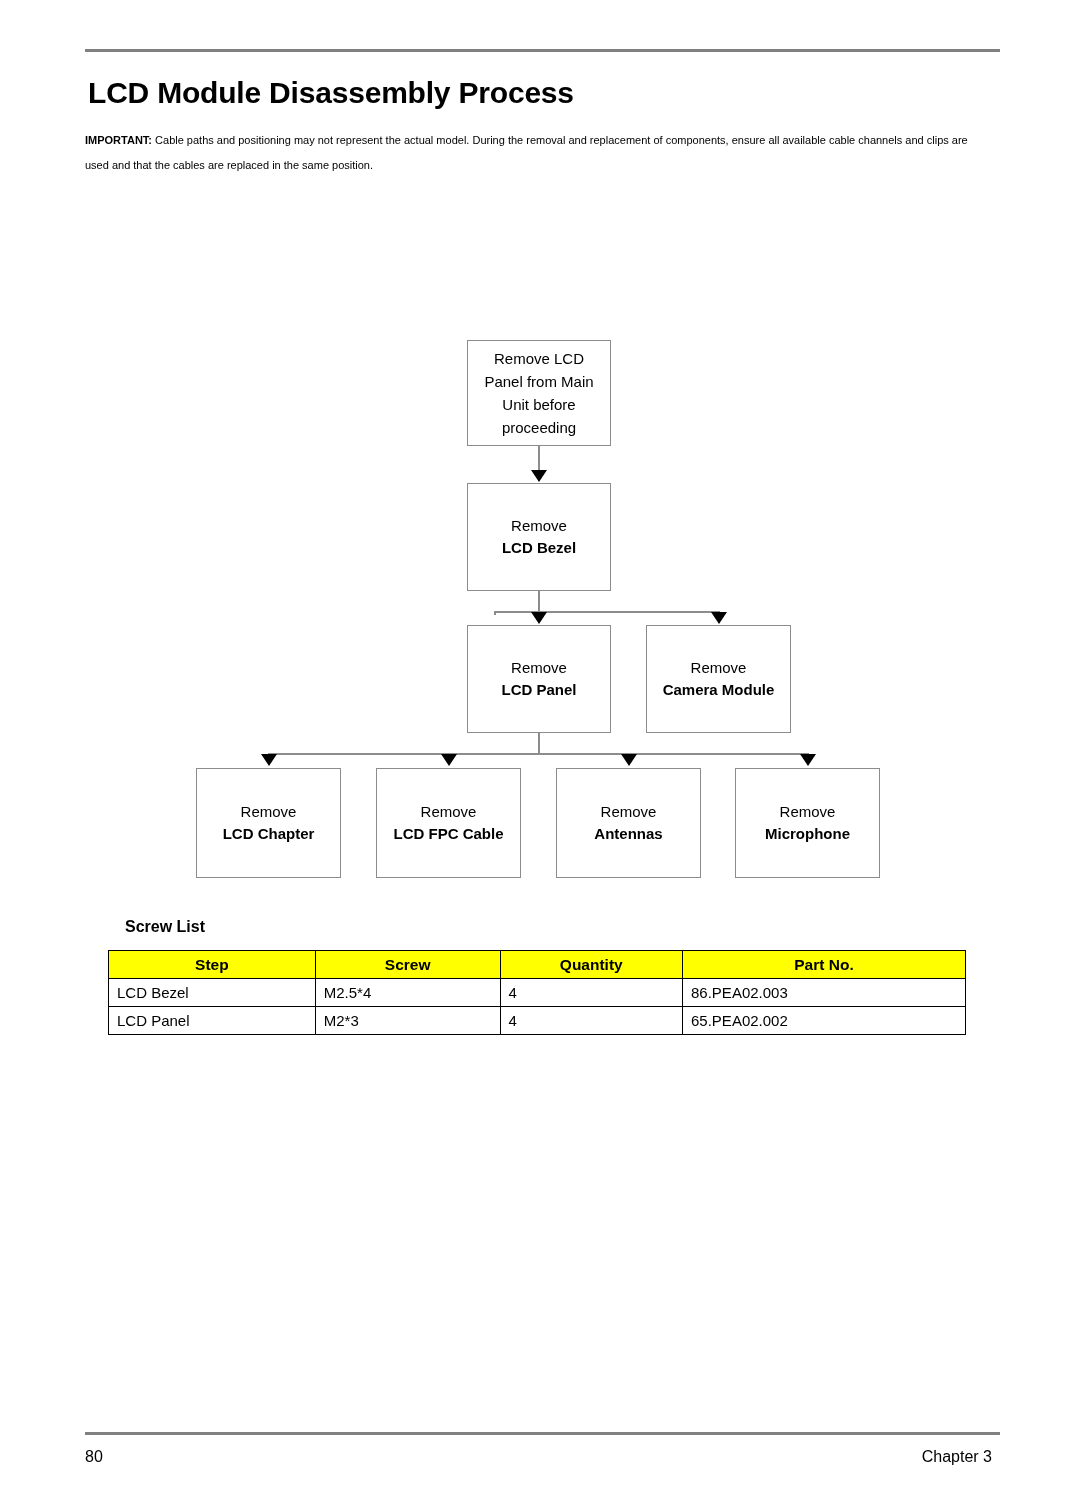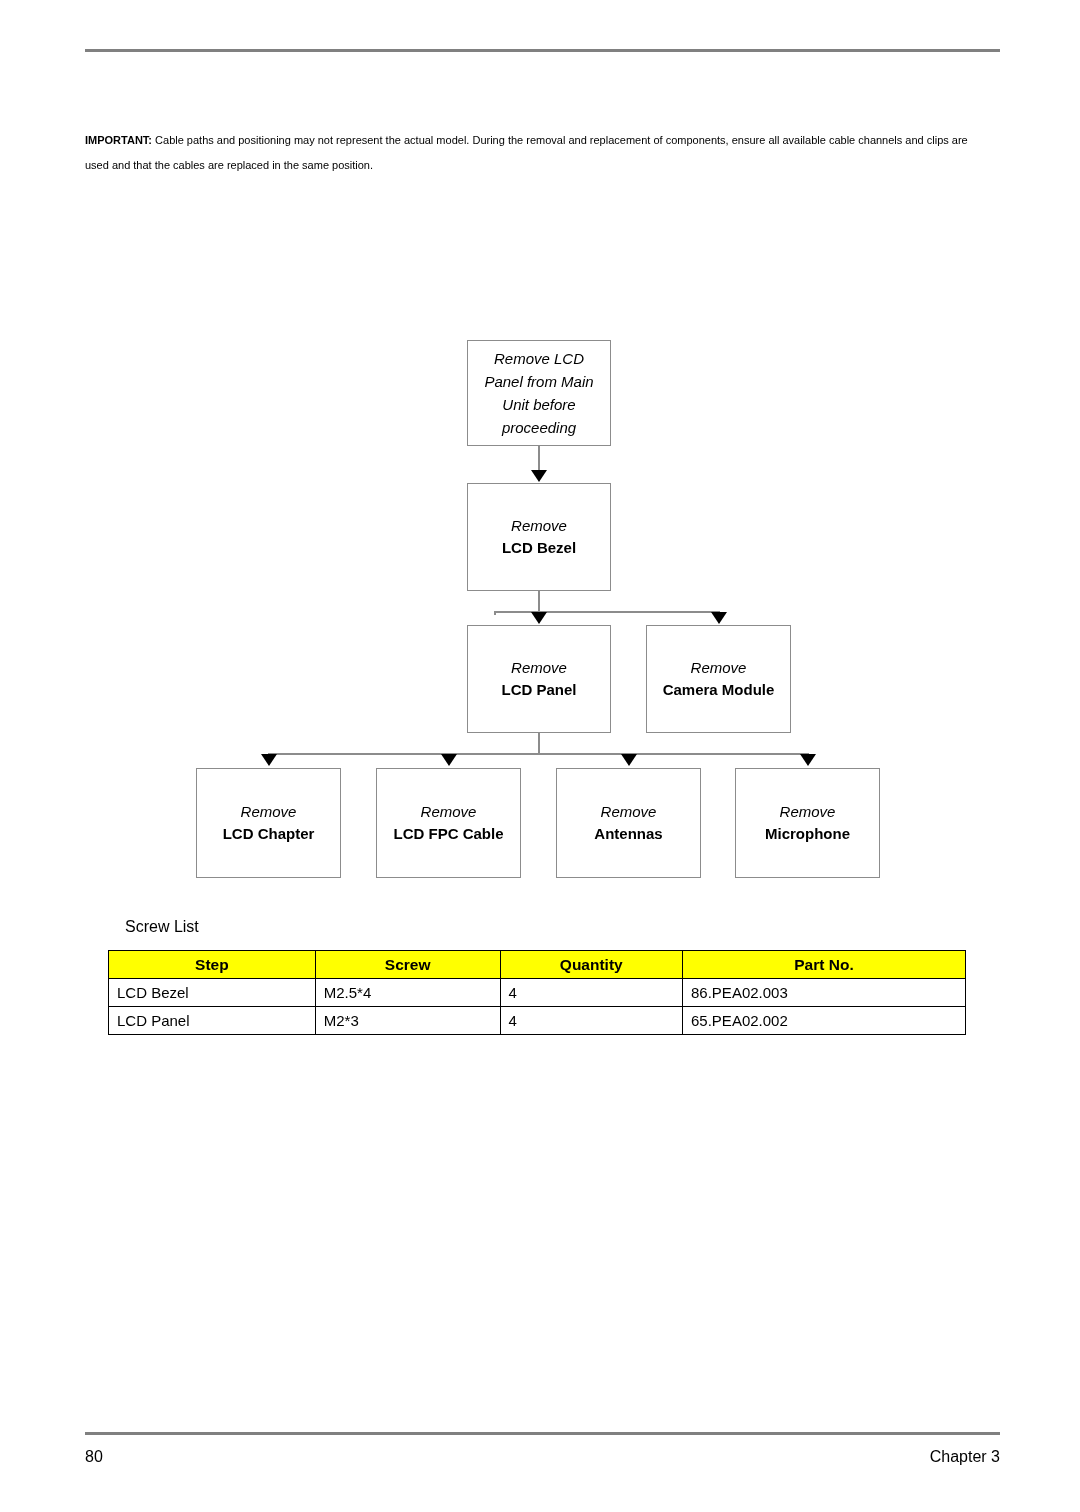--- a/index.html
+++ b/index.html
@@ -85,21 +85,21 @@
     background: #ffffff;
     box-sizing: border-box;
     display: flex;
     flex-direction: column;
     align-items: center;
     justify-content: center;
     text-align: center;
     font-size: 15px;
     line-height: 22px;
   }
-  .fbox .l1 { font-weight: normal; font-style: italic; }
+  .fbox .l1 { font-weight: normal; }
   .fbox .l2 { font-weight: bold; }
   .fbox.multiline { line-height: 23px; }
 
   
   .vline {
     position: absolute;
     width: 2px;
     background: #8c8c8c;
   }
   .hline {
@@ -114,21 +114,21 @@
     border-right: 8px solid transparent;
     border-top: 12px solid #000000;
   }
 
   
   .screw-heading {
     position: absolute;
     left: 125px;
     top: 918px;
     font-size: 16px;
-    font-weight: normal;
+    font-weight: bold;
   }
 
   table.screw {
     position: absolute;
     left: 108px;
     top: 950px;
     width: 858px;
     border-collapse: collapse;
     font-size: 15px;
   }
@@ -158,33 +158,34 @@
 
   
   .footer-left {
     position: absolute;
     left: 85px;
     top: 1448px;
     font-size: 16px;
   }
   .footer-right {
     position: absolute;
-    right: 80px;
+    right: 88px;
     top: 1448px;
     font-size: 16px;
     text-align: right;
   }
 </style>
 </head>
 <body>
 
 <div class="page">
 
   <div class="rule rule-top"></div>
 
+  <div class="page-title">LCD Module Disassembly Process</div>
 
   <div class="para para-important"><b>IMPORTANT:</b><span> Cable paths and positioning may not represent the actual model. During the removal and replacement of components, ensure all available cable channels and clips are used and that the cables are replaced in the same position.</span></div>
 
 
 
   <div class="flow">
 
     <div class="fbox multiline" style="left:467px; top:340px; width:144px; height:106px;">
       <span class="l1">Remove LCD</span>
       <span class="l1">Panel from Main</span>

